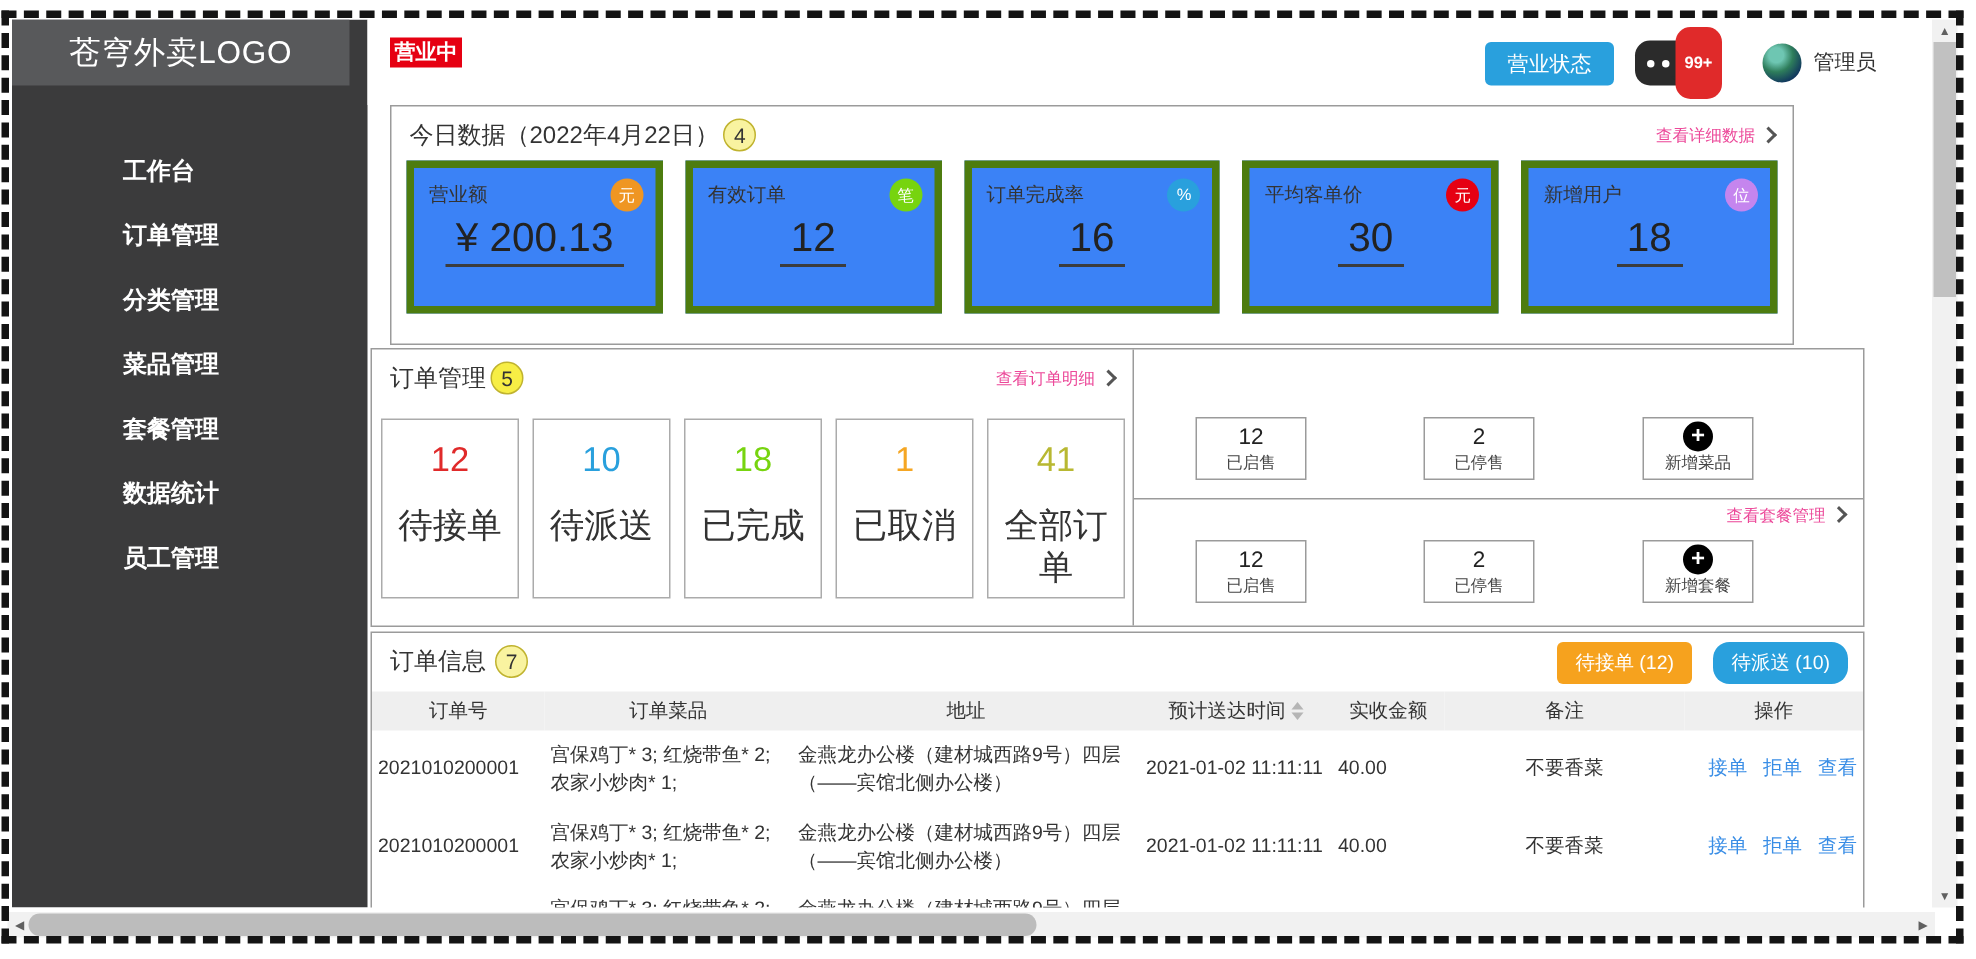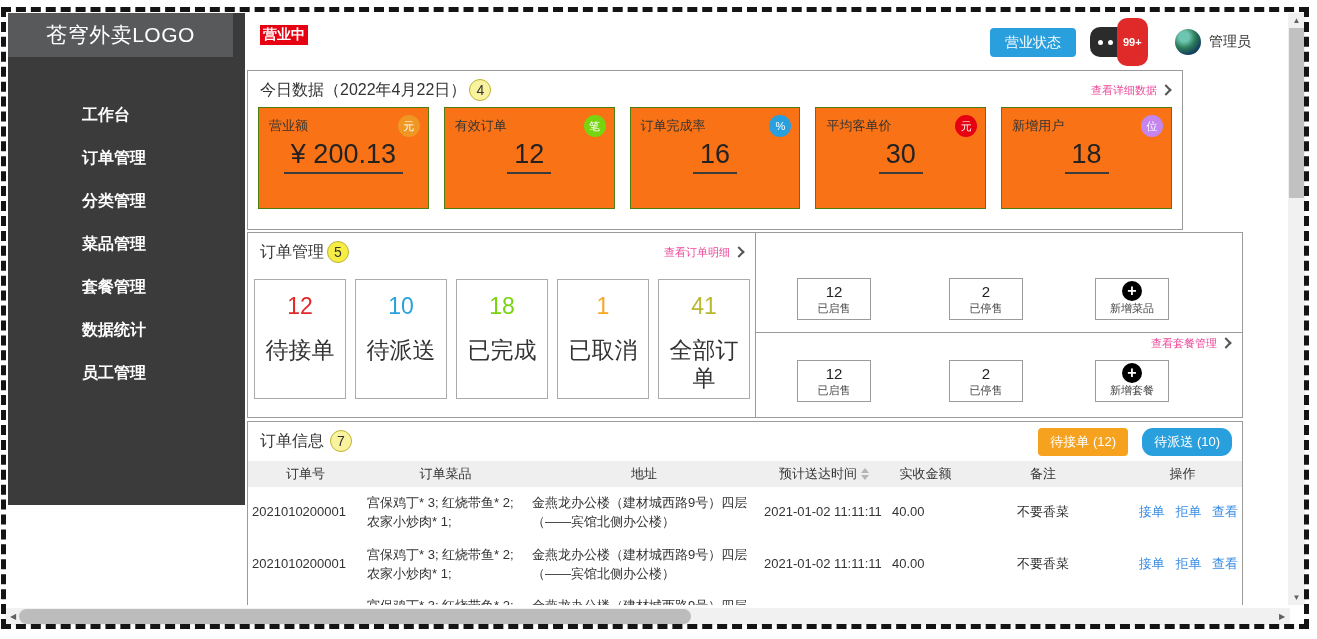--- a/index.html
+++ b/index.html
@@ -3,21 +3,21 @@
 <meta charset="utf-8">
 <style>
   * { margin:0; padding:0; box-sizing:border-box; }
   body { background:#fff; font-family:"Liberation Sans","DejaVu Sans",sans-serif; }
   .canvas { position:relative; width:1317px; height:639px; background:#fff; overflow:hidden; }
   .dashed-frame { position:absolute; left:1px; top:7px; width:1308px; height:622px;
     border:5px dashed #141414; z-index:60; pointer-events:none; }
   .viewport { position:absolute; left:8px; top:13px; width:1280px; height:592px; overflow:hidden; background:#fff; }
 
   
-  .sidebar { position:absolute; left:0; top:0; width:237px; height:492px; background:#3b3b3c; }
+  .sidebar { position:absolute; left:0; top:0; width:237px; height:592px; background:#3b3b3c; }
   .logo { width:225px; height:44px; background:#58595b; color:#fff; font-size:21px;
     display:flex; align-items:center; justify-content:center; letter-spacing:.5px; }
   .menu { margin-top:36px; }
   .menu-item { height:43px; line-height:43px; padding-left:74px; color:#fff; font-weight:bold;
     font-size:16px; cursor:pointer; }
 
   
   .topbar { position:absolute; left:237px; top:0; width:1043px; height:57px; background:#fff; }
   .open-badge { position:absolute; left:15px; top:12px; background:#e60012; color:#fff;
     font-weight:bold; font-size:14px; padding:1px 3px; }
@@ -44,23 +44,23 @@
   .step { display:inline-flex; width:22px; height:22px; border-radius:50%; background:#f9f3a0;
     border:1px solid #c0b32f; align-items:center; justify-content:center; font-size:14px;
     color:#333; margin-left:3px; }
   .step.vivid { background:#f7ee45; }
   .spacer { flex:1; }
   .view-link { font-size:11px; color:#ec4899; cursor:pointer; white-space:nowrap; }
   .chev { display:inline-block; width:8px; height:8px; border-top:2px solid #555; border-right:2px solid #555;
     transform:rotate(45deg); margin-left:5px; vertical-align:0px; }
 
   
-  .panel-today { left:239px; top:57px; width:936px; height:160px; }
+  .panel-today { left:252px; top:57px; width:936px; height:160px; }
   .stat-cards { display:flex; gap:15px; padding:2px 10px 0 10px; }
-  .stat-card { flex:1; height:102px; border:1px solid #4d7c0f; position:relative; background:#f97316; }
+  .stat-card { flex:1; height:102px; border:5px solid #4d7c0f; position:relative; background:#3b82f6; }
   .stat-label { position:absolute; left:10px; top:9px; font-size:13px; color:#333; }
   .stat-unit { position:absolute; right:8px; top:7px; width:22px; height:22px; border-radius:50%;
     color:#fff; font-size:11px; display:flex; align-items:center; justify-content:center; }
   .u0{background:#ef9623} .u1{background:#77d40f} .u2{background:#29a0dd} .u3{background:#e60012} .u4{background:#c585ee}
   .stat-value { position:absolute; top:31px; width:100%; text-align:center; font-size:27px; color:#222; }
   .stat-value span { border-bottom:2px solid #3c3c3c; padding:0 7px 3px 7px; }
 
   
   .panel-row { left:239px; top:219px; width:996px; height:186px; display:flex; }
   .orders-sec { width:508px; border-right:1px solid #9b9b9b; position:relative; }

